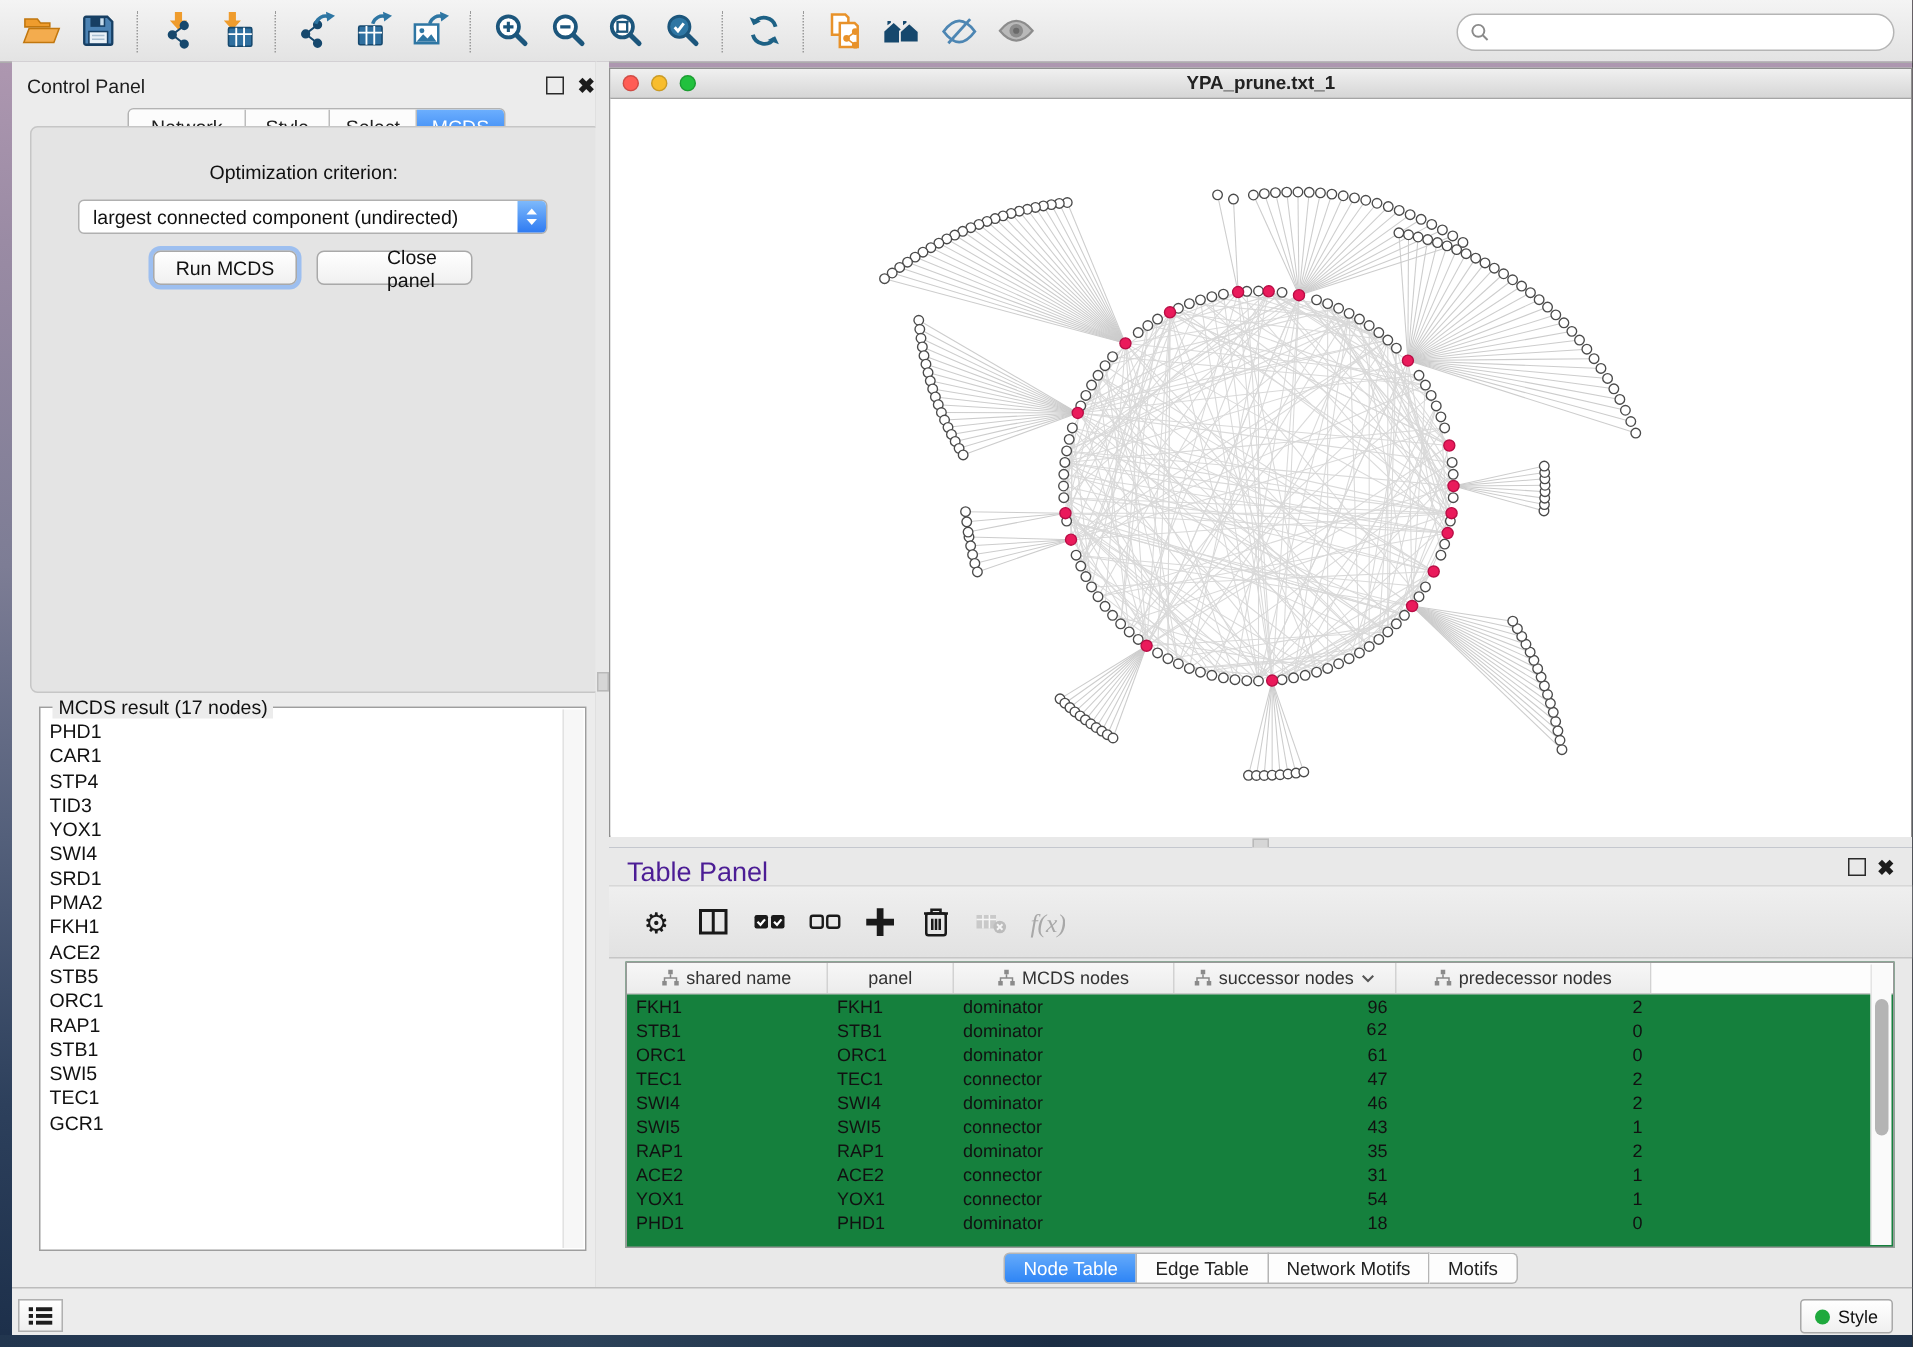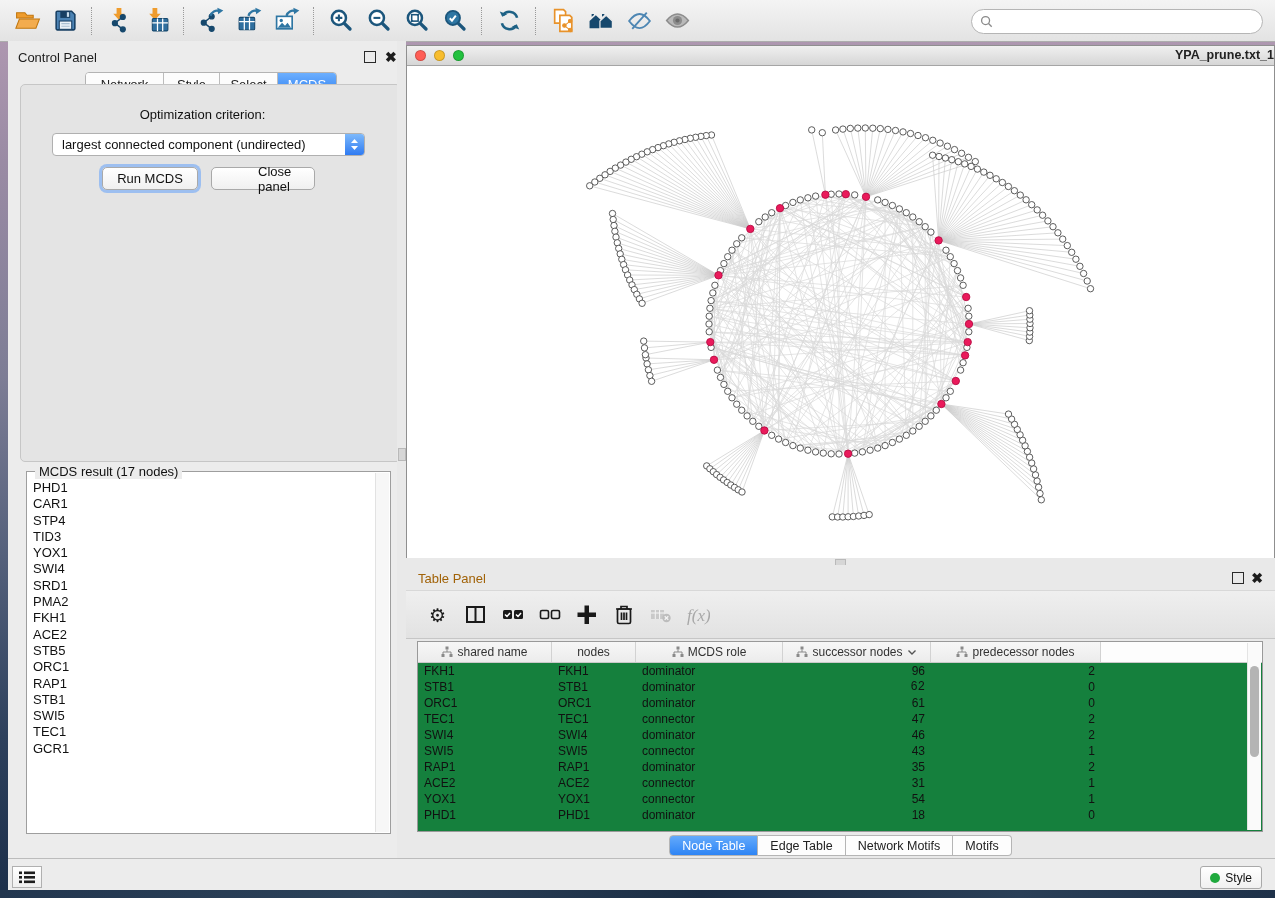--- a/index.html
+++ b/index.html
@@ -48,25 +48,25 @@
   #result-scroll{position:absolute;top:1px;right:1px;width:13px;bottom:1px;background:#f7f7f7;border-left:1px solid #e2e2e2;}
   
   #divider-v{left:397px;top:41px;width:9px;height:817px;background:#e9e9e9;}
   #divider-v .handle{position:absolute;left:1px;top:407px;width:6px;height:11px;background:#d6d6d6;border:1px solid #b9b9b9;}
   #divider-h{left:406px;top:558px;width:869px;height:7px;background:#e9e9e9;}
   #divider-h .handle{position:absolute;left:429px;top:1px;width:9px;height:5px;background:#d6d6d6;border:1px solid #b9b9b9;}
   
   #net-window{left:406px;top:45px;width:869px;height:513px;border:1px solid #8f8f8f;box-sizing:border-box;background:#fff;}
   #net-titlebar{height:19px;background:linear-gradient(#f0f0f0,#d6d6d6);border-bottom:1px solid #a5a5a5;position:relative;}
   .tl{position:absolute;top:4px;width:11px;height:11px;border-radius:50%;box-sizing:border-box;}
-  #net-title{position:absolute;left:0;right:0;top:2px;text-align:right;font-size:12.5px;font-weight:bold;color:#222;}
+  #net-title{position:absolute;left:0;right:0;top:2px;text-align:center;font-size:12.5px;font-weight:bold;color:#222;}
   #net-canvas{position:relative;width:867px;height:492px;background:#fff;overflow:hidden;}
   
   #table-panel{left:406px;top:565px;width:869px;height:293px;background:#e9e9e9;}
-  #tp-title{position:absolute;left:12px;top:6px;font-size:13px;color:#a16207;}
+  #tp-title{position:absolute;left:12px;top:6px;font-size:18px;color:#4c1d95;}
   #tp-toolbar{position:absolute;left:0;top:25px;width:869px;height:47px;background:linear-gradient(#efefef,#e2e2e2);
     border-top:1px solid #d8d8d8;border-bottom:1px solid #c6c6c6;display:flex;align-items:center;}
   .tpi{width:37px;height:36px;display:flex;align-items:center;justify-content:center;}
   #tbl{position:absolute;left:11px;top:76px;width:846px;height:191px;background:#15803d;border:1px solid #999;box-sizing:border-box;}
   #tbl-head{display:flex;height:20px;background:linear-gradient(#f7f7f7,#ececec);border-bottom:1px solid #c9c9c9;}
   .th{display:flex;align-items:center;justify-content:center;gap:4px;font-size:12px;color:#333;
     border-right:1px solid #d2d2d2;box-sizing:border-box;height:20px;cursor:default;}
   .th:last-child{border-right:none;}
   .tr{display:flex;height:16px;}
   .td{font-size:12px;color:#111;line-height:16px;box-sizing:border-box;padding:0 6px;white-space:nowrap;overflow:hidden;}
@@ -1033,32 +1033,32 @@
               <g fill="#8a8a8a">
                 <rect x="4.5" y="0.5" width="3" height="3"></rect>
                 <rect x="0.5" y="8" width="3" height="3"></rect>
                 <rect x="8.5" y="8" width="3" height="3"></rect>
               </g>
               <path d="M6 3.5V6M2 8V6h8v2" stroke="#8a8a8a" fill="none"></path>
             </svg>
             <span>shared name</span>
           </div>
           <div class="th" style="width: 84px;">
-            <span>nodes</span>
+            <span>panel</span>
           </div>
           <div class="th" style="width: 147px;">
             <svg width="12" height="12" viewBox="0 0 12 12">
               <g fill="#8a8a8a">
                 <rect x="4.5" y="0.5" width="3" height="3"></rect>
                 <rect x="0.5" y="8" width="3" height="3"></rect>
                 <rect x="8.5" y="8" width="3" height="3"></rect>
               </g>
               <path d="M6 3.5V6M2 8V6h8v2" stroke="#8a8a8a" fill="none"></path>
             </svg>
-            <span>MCDS role</span>
+            <span>MCDS nodes</span>
           </div>
           <div class="th" style="width: 148px;">
             <svg width="12" height="12" viewBox="0 0 12 12">
               <g fill="#8a8a8a">
                 <rect x="4.5" y="0.5" width="3" height="3"></rect>
                 <rect x="0.5" y="8" width="3" height="3"></rect>
                 <rect x="8.5" y="8" width="3" height="3"></rect>
               </g>
               <path d="M6 3.5V6M2 8V6h8v2" stroke="#8a8a8a" fill="none"></path>
             </svg>

